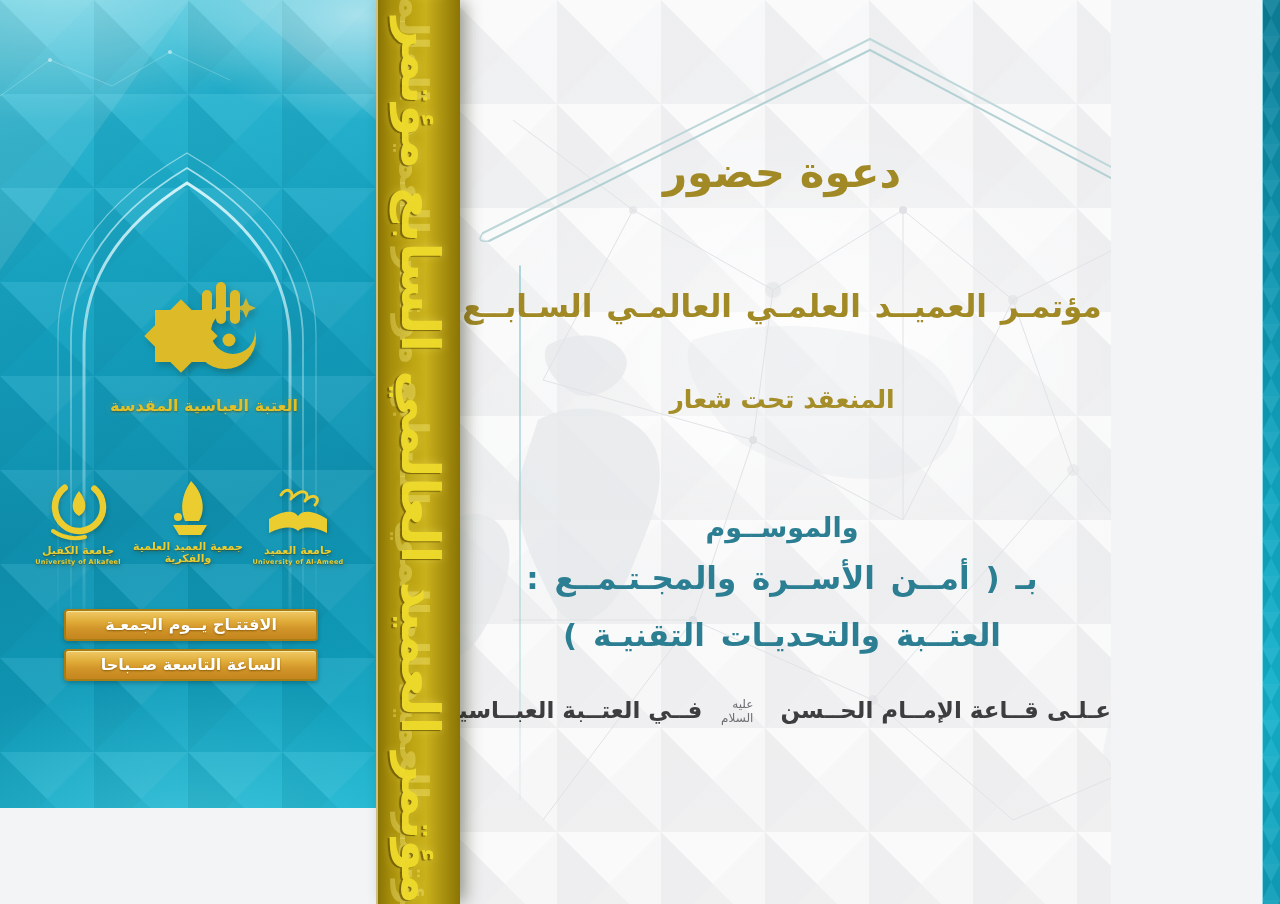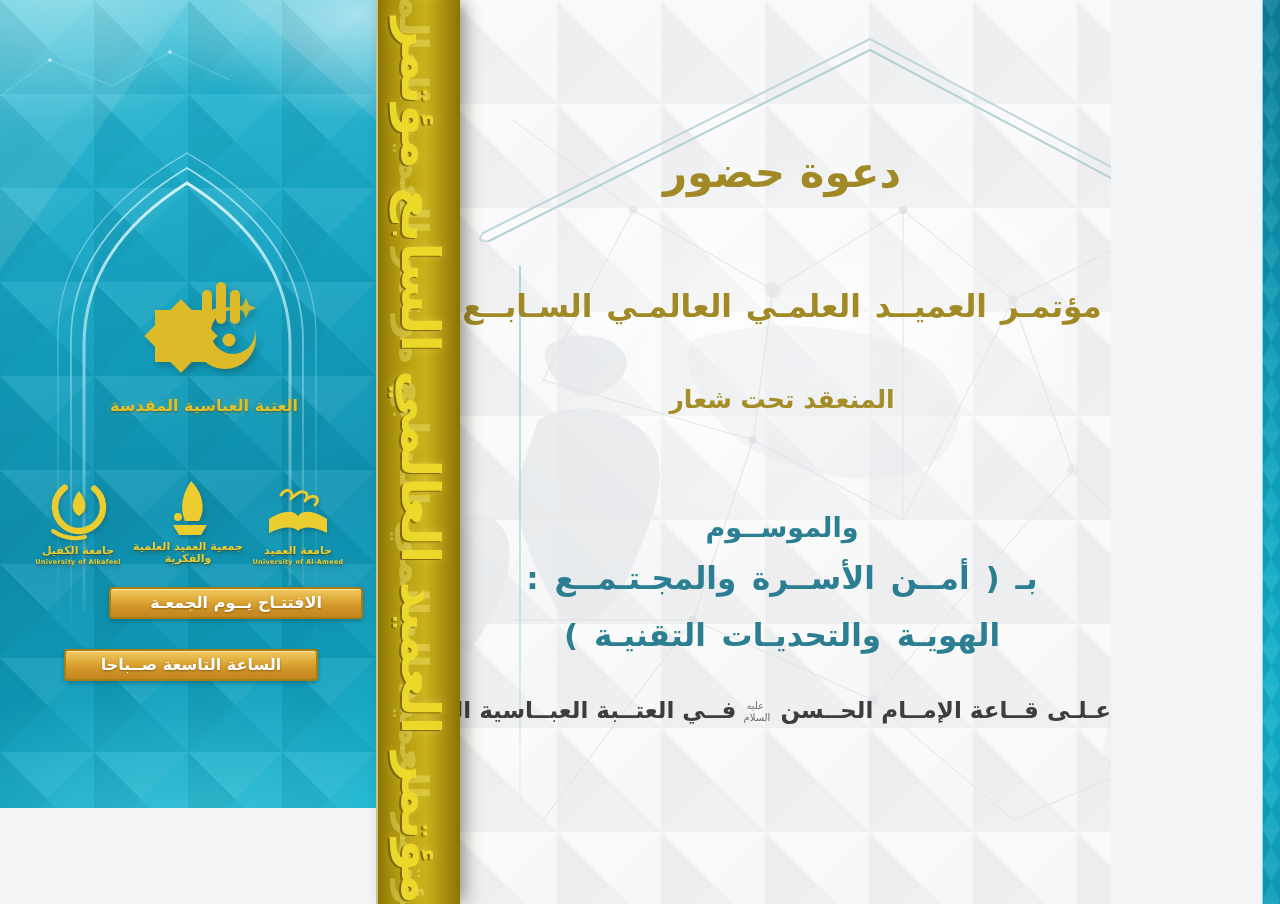--- a/index.html
+++ b/index.html
@@ -44,21 +44,21 @@
     position:absolute;left:64px;width:254px;height:32px;border-radius:4px;
     background:linear-gradient(180deg,#f0ca66 0%,#e0ab38 38%,#d2962a 62%,#c4861d 100%);
     border:2px solid #a87d14;
     box-shadow:inset 0 1px 0 rgba(255,255,220,0.55), 0 2px 4px rgba(10,50,60,0.35);
     display:flex;align-items:center;justify-content:center;
   }
   .gold-btn span{
     color:#ffffff;font-size:16px;font-weight:bold;line-height:1;
     text-shadow:0 1px 2px rgba(120,80,0,0.75);
   }
-  .btn-open{top:587px;margin-left:45px;}
+  .btn-open{top:609px;}
   .btn-time{top:649px;text-align:center;}
 
   
   .band{
     position:absolute;left:376px;top:0;width:84px;height:904px;overflow:hidden;
     background:linear-gradient(90deg,#8a7404 0%,#a78e0b 16%,#bda513 42%,#c9b11b 58%,#ac9310 78%,#8a7404 100%);
     border-left:2px solid rgba(255,255,240,0.55);
     box-shadow:7px 0 16px -2px rgba(40,40,15,0.45);
     z-index:5;
   }
@@ -87,22 +87,22 @@
   .t-intro{top:241px;font-size:23px;font-weight:500;color:#8d8d8f;}
   .t-conf{top:288px;font-size:31px;font-weight:bold;color:#a18a26;word-spacing:3px;}
   .t-slogan-label{top:385px;font-size:25px;font-weight:600;color:#a58d28;}
   .t-slogan{top:421px;font-size:29px;font-weight:bold;color:#a18a26;}
   .t-theme-label{top:512px;font-size:27px;font-weight:bold;color:#2c7e92;}
   .t-theme1{top:560px;font-size:31px;font-weight:bold;color:#2c7e92;word-spacing:5px;}
   .t-theme2{top:617px;font-size:31px;font-weight:bold;color:#2c7e92;word-spacing:5px;}
   .t-venue{top:697px;font-size:23px;font-weight:bold;color:#3d3d40;}
   .t-date{top:742px;font-size:22px;font-weight:bold;color:#3d3d40;}
   .honorific{
-    display:inline-block;width:24px;font-size:10px;line-height:1.15;color:#6d6e72;
-    vertical-align:middle;font-weight:400;white-space:normal;text-align:left;margin:0 2px;
+    display:inline-block;width:24px;font-size:12px;line-height:1.15;color:#6d6e72;
+    vertical-align:middle;font-weight:400;white-space:normal;text-align:right;margin:0 19px;
   }
 
   
   .right-strip{
     position:absolute;left:1262px;top:0;width:18px;height:904px;overflow:hidden;
     background:linear-gradient(180deg,#0c7f99 0%,#0e94b0 28%,#10a6c1 55%,#13b1cb 78%,#0f9db9 100%);
     border-left:1px solid rgba(170,235,245,0.8);
     z-index:6;
   }
 </style>
@@ -283,21 +283,21 @@
         <line x1="67" y1="266" x2="67" y2="800" stroke="url(#wallFade)" stroke-width="1.6"></line>
         <line x1="775" y1="252" x2="775" y2="836" stroke="url(#wallFade)" stroke-width="1.6"></line>
       </g>
     </svg>
 
     <div class="line t-title">دعوة حضور</div>
     <div class="line t-conf">مؤتمـر العميــد العلمـي العالمـي السـابــع</div>
     <div class="line t-slogan-label">المنعقد تحت شعار</div>
     <div class="line t-theme-label">والموســوم</div>
     <div class="line t-theme1">بـ ( أمــن الأســرة والمجـتـمــع :</div>
-    <div class="line t-theme2">الهويـة والتحديـات التقنيـة )</div>
+    <div class="line t-theme2">العتــبة والتحديـات التقنيـة )</div>
     <div class="line t-venue">
       <span>عـلـى قــاعة الإمــام الحــسن</span>
       <span class="honorific">عليه السلام</span>
       <span>فــي العتــبة العبــاسية المقــدسة</span>
     </div>
   </div>
 
   <div class="right-strip">
     <svg width="18" height="904">
       <defs>

